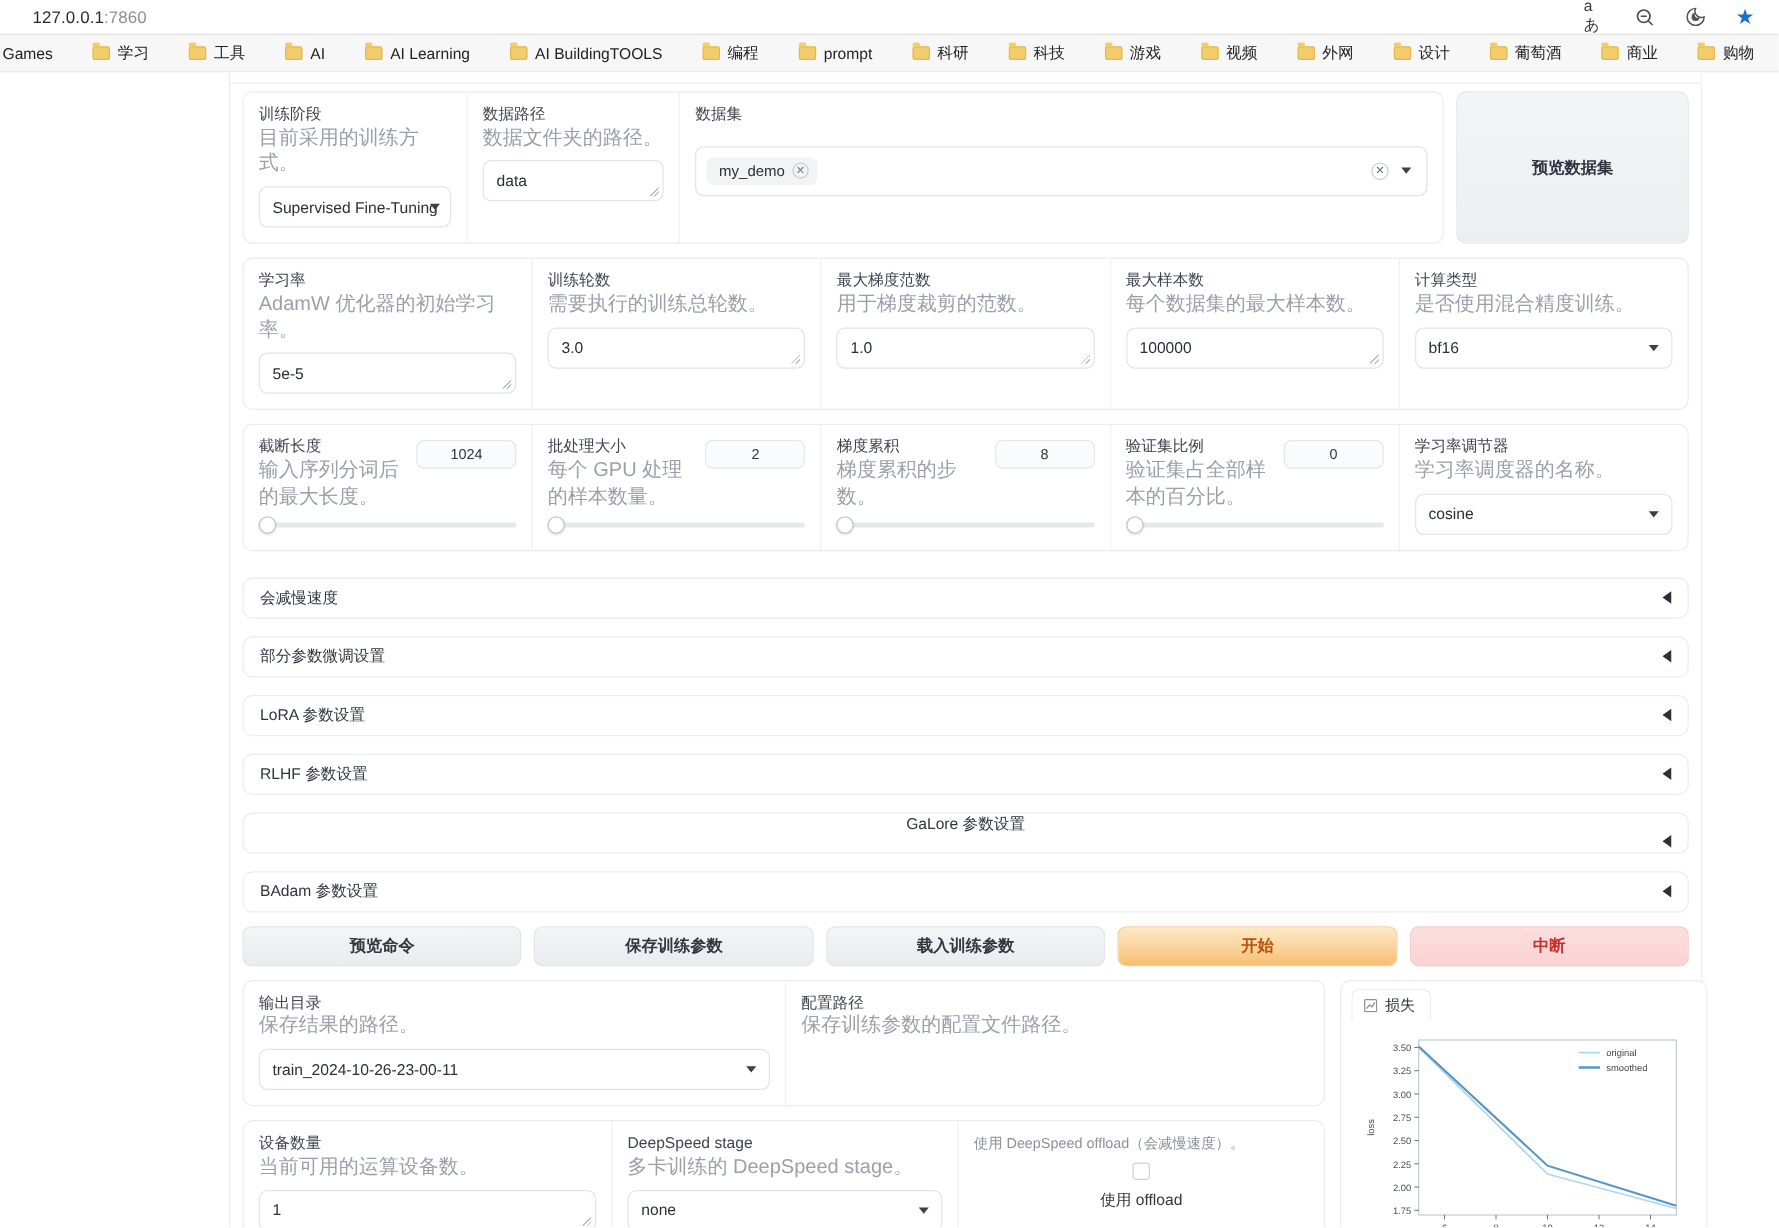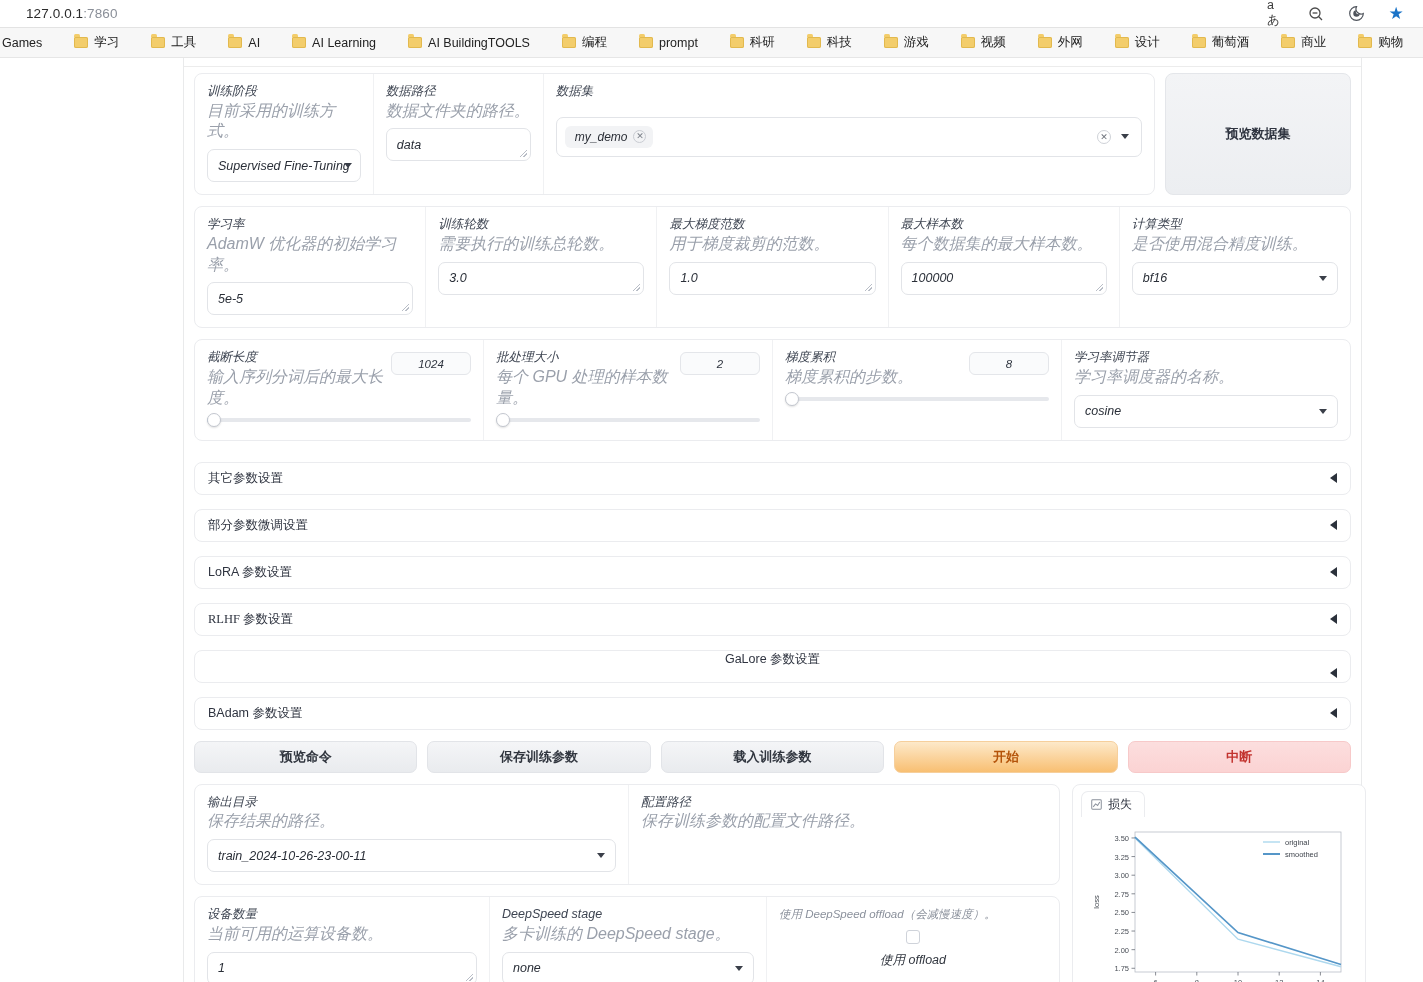--- a/index.html
+++ b/index.html
@@ -102,21 +102,20 @@
     content:"";
     position:absolute; left:-1px; top:0; bottom:-1px; width:1px; background:#e9eaeb;
   }
 
   .block {
     border: 1px solid #ebecef;
     border-radius: 8px;
     background: #fff;
     margin: 6px 10px 0 10px;
     display: flex;
-    font-style: italic;
   }
   .col {
     padding: 10px 12px 12px 12px;
     position: relative;
     flex: 1 1 0;
     border-right: 1px solid #f0f1f3;
   }
   .col:last-child { border-right: none; }
   .lbl {
     font-size: 12.5px;
@@ -584,43 +583,56 @@
             <div class="lbl">梯度累积</div>
             <div class="hint" style="margin-bottom:0;">梯度累积的步数。</div>
           </div>
           <div class="num-box">8</div>
         </div>
         <div class="slider-track">
           <div class="slider-fill" style="width:0%"></div>
           <div class="slider-thumb" style="left:0%"></div>
         </div>
       </div>
+      <div class="col slider-col">
+        <div class="slider-head">
+          <div class="texts">
+            <div class="lbl">验证集比例</div>
+            <div class="hint" style="margin-bottom:0;">验证集占全部样本的百分比。</div>
+          </div>
+          <div class="num-box">0</div>
+        </div>
+        <div class="slider-track">
+          <div class="slider-fill" style="width:0%"></div>
+          <div class="slider-thumb" style="left:0%"></div>
+        </div>
+      </div>
       <div class="col">
         <div class="lbl">学习率调节器</div>
         <div class="hint">学习率调度器的名称。</div>
         <div class="field">
           <span>cosine</span>
           <span class="caret"></span>
         </div>
       </div>
     </div>
 
     <div class="accordion" style="margin-top:21px;">
-      <span>其它参数设置</span>
+      <span>会减慢速度</span>
       <span class="tri"></span>
     </div>
     <div class="accordion" style="margin-top:14px;">
       <span>部分参数微调设置</span>
       <span class="tri"></span>
     </div>
     <div class="accordion" style="margin-top:14px;">
       <span>LoRA 参数设置</span>
       <span class="tri"></span>
     </div>
-    <div class="accordion" style="margin-top:14px;font-family:Liberation Serif, serif;">
+    <div class="accordion" style="margin-top:14px;">
       <span>RLHF 参数设置</span>
       <span class="tri"></span>
     </div>
     <div class="accordion" style="margin-top:14px;flex-direction:column;">
       <span>GaLore 参数设置</span>
       <span class="tri"></span>
     </div>
     <div class="accordion" style="margin-top:14px;">
       <span>BAdam 参数设置</span>
       <span class="tri"></span>

